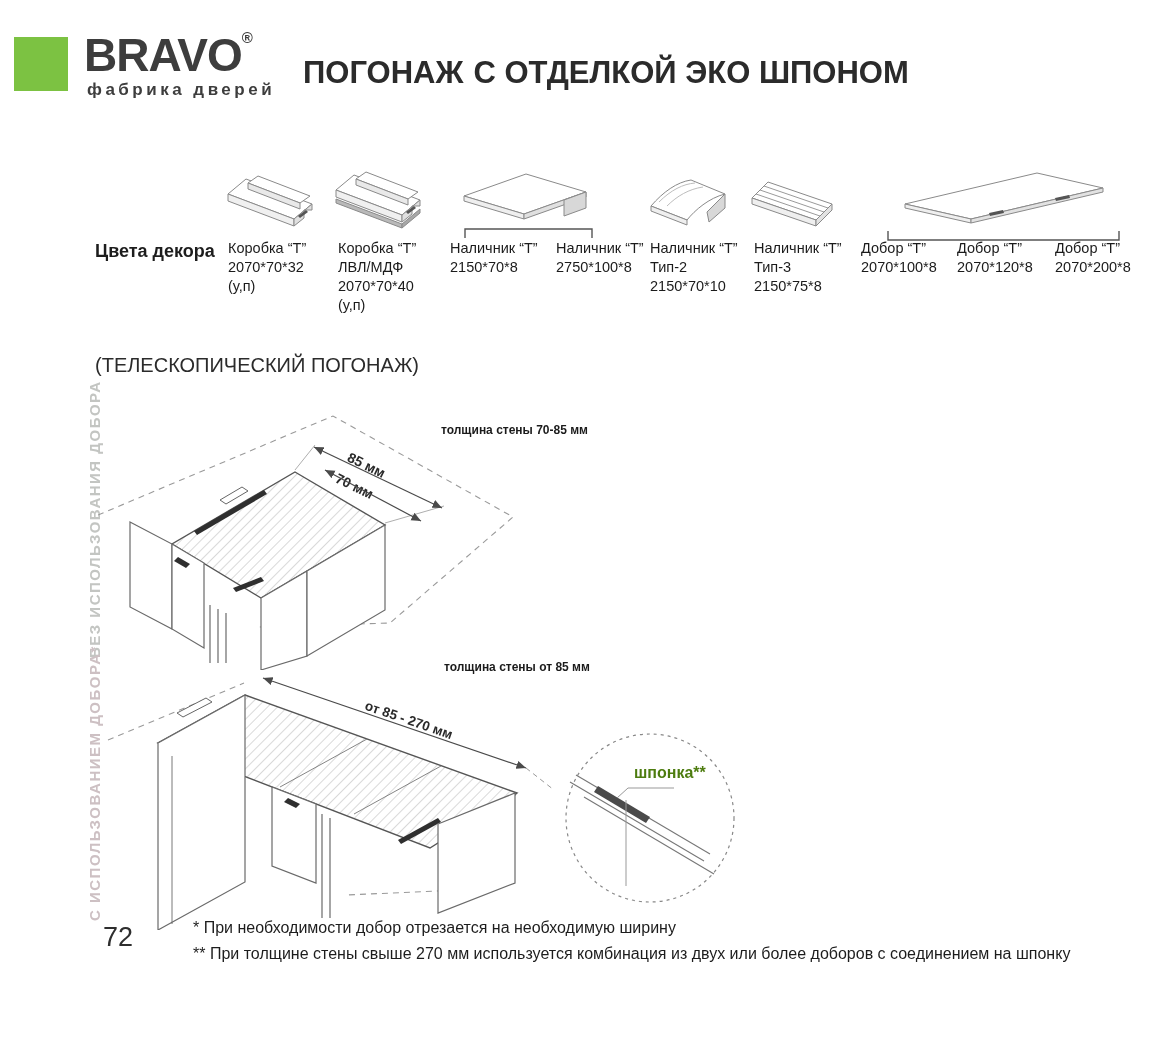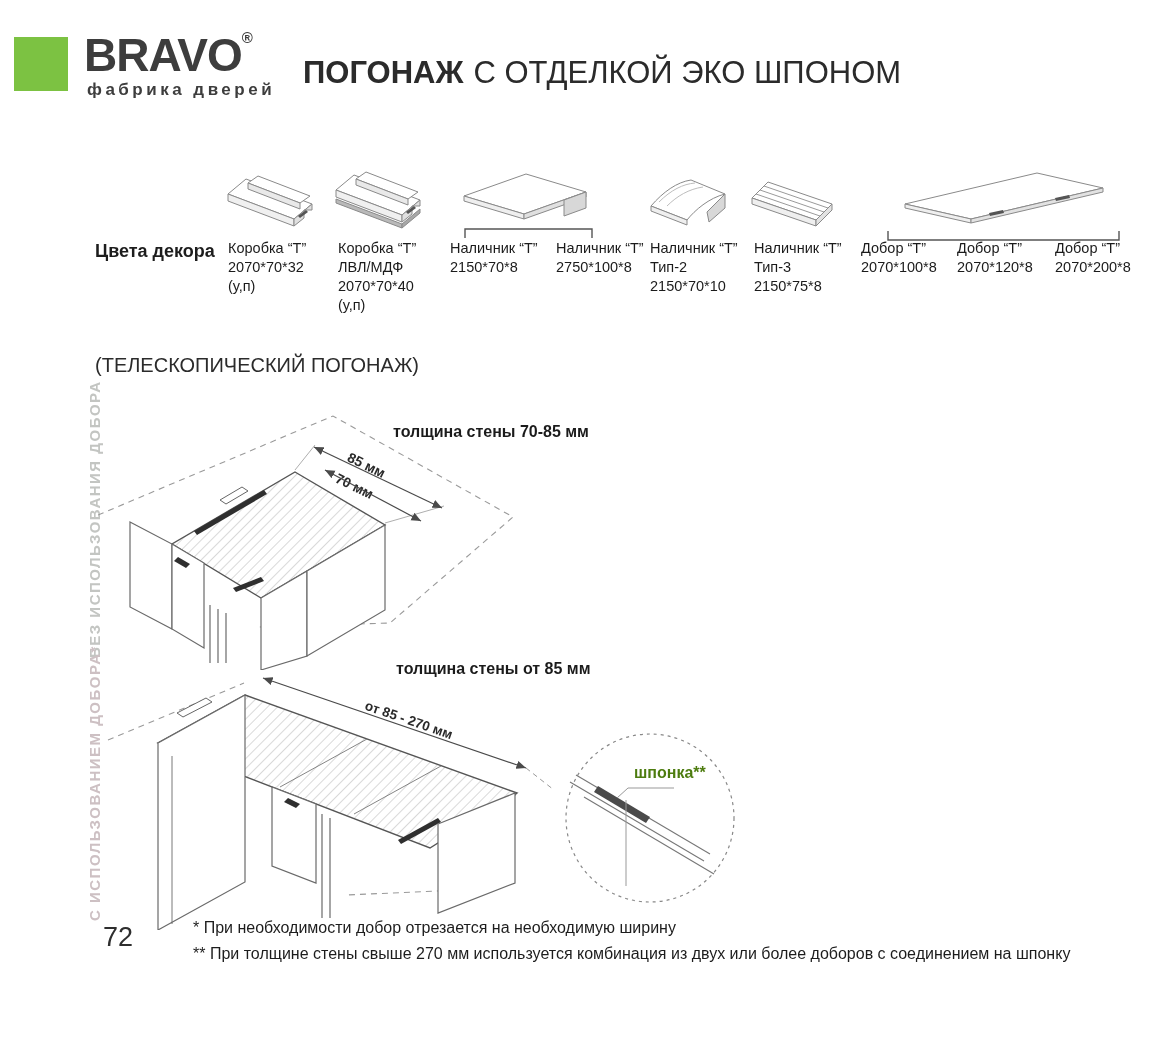--- a/index.html
+++ b/index.html
@@ -6,31 +6,31 @@
   #page{position:relative;width:1172px;height:1052px;background:#ffffff;overflow:hidden;
         font-family:"Liberation Sans", sans-serif;color:#222;}
   .abs{position:absolute;}
   
   .logo-square{left:14px;top:37px;width:54px;height:54px;}
   .brand{left:84px;top:30px;font-size:46px;font-weight:bold;letter-spacing:-1px;color:#3d3d3d;line-height:1;}
   .brand sup{font-size:15px;vertical-align:28px;letter-spacing:0;}
   .tagline{left:87px;top:80px;font-size:17px;font-weight:bold;letter-spacing:3.5px;color:#3d3d3d;}
   .page-title{left:303px;top:55px;font-size:31px;color:#2b2b2b;white-space:nowrap;}
   .page-title .b{font-weight:bold;}
-  .page-title .r{margin-left:10px;font-weight:normal;}
+  .page-title .r{margin-left:10px;font-weight:bold;}
   
   .products-label{left:95px;top:241px;font-size:18px;font-weight:bold;color:#1d1d1d;}
   .pitem{top:239px;width:102px;font-size:14.5px;line-height:19px;color:#1b1b1b;}
   .pitem span{display:block;}
   
   .scheme-h{left:95px;top:343px;font-size:27px;color:#2b2b2b;white-space:nowrap;}
   .scheme-h .b{font-weight:bold;}
   .scheme-h .r{margin-left:8px;font-weight:normal;}
   .scheme-sub{left:95px;top:354px;font-size:20px;color:#2b2b2b;}
-  .caption{font-size:16px;font-weight:bold;color:#1b1b1b;white-space:nowrap;}
+  .caption{font-size:12px;font-weight:bold;color:#1b1b1b;white-space:nowrap;margin-left:48px;}
   .dimlabel{font-size:14px;font-weight:bold;color:#2a2a2a;white-space:nowrap;transform-origin:left top;}
   .vlabel{writing-mode:vertical-rl;transform:rotate(180deg);font-size:15px;letter-spacing:1.5px;
           white-space:nowrap;font-weight:bold;}
   .detail-label{font-size:16px;font-weight:bold;color:#4d7c0f;white-space:nowrap;margin-left:12px;}
   
   .pagenum{left:103px;top:922px;font-size:27px;color:#2e2e2e;}
   .note{left:193px;font-size:16px;color:#1d1d1d;white-space:nowrap;}
 </style>
 </head>
 <body>

